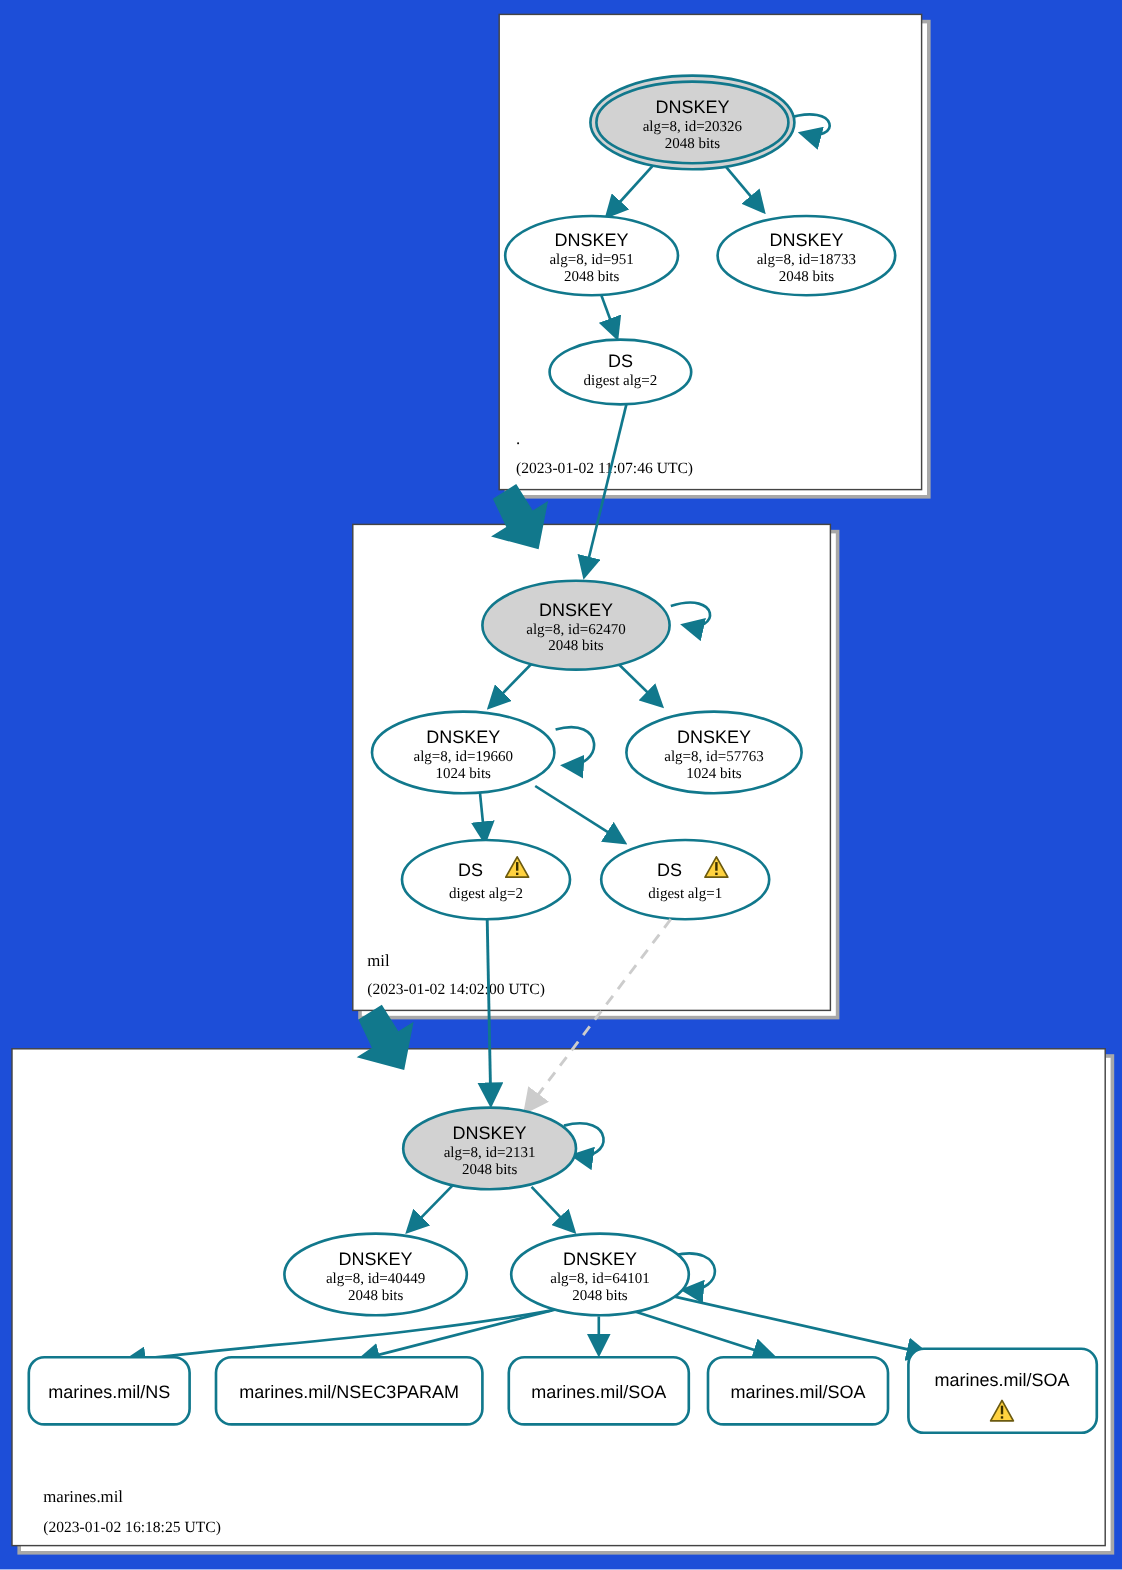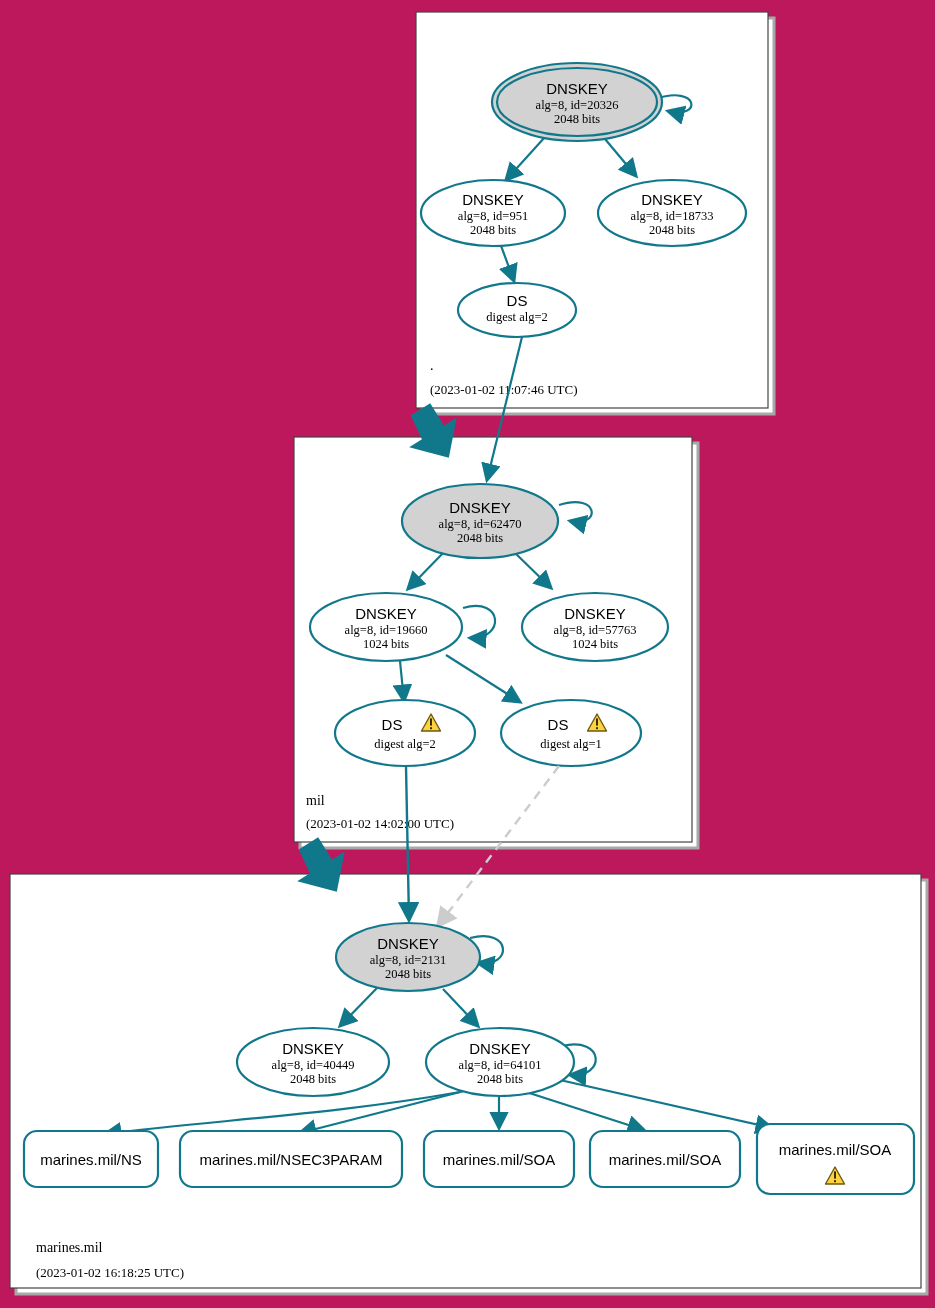--- a/index.html
+++ b/index.html
@@ -1,17 +1,17 @@
 <!DOCTYPE html>
 <html><head>
 <meta charset="utf-8">
 <style>
   html,body{margin:0;padding:0;background:#ffffff;}
   body{font-family:"Liberation Sans",sans-serif;}
-  #stage{position:relative;width:935px;height:1308px;background:#be185d;overflow:hidden;}
+  #stage{position:relative;width:935px;height:1308px;background:#1d4ed8;overflow:hidden;}
   svg{display:block;}
   .nodetext-main{font-family:"Liberation Sans",sans-serif;font-size:15px;fill:#000000;}
   .nodetext-sub{font-family:"Liberation Serif",serif;font-size:12.5px;fill:#000000;}
   .zonename{font-family:"Liberation Serif",serif;font-size:14px;fill:#000000;}
   .zonedate{font-family:"Liberation Serif",serif;font-size:13px;fill:#000000;}
   .rrsettext{font-family:"Liberation Sans",sans-serif;font-size:15px;fill:#000000;}
 </style>
 </head>
 <body>
 

